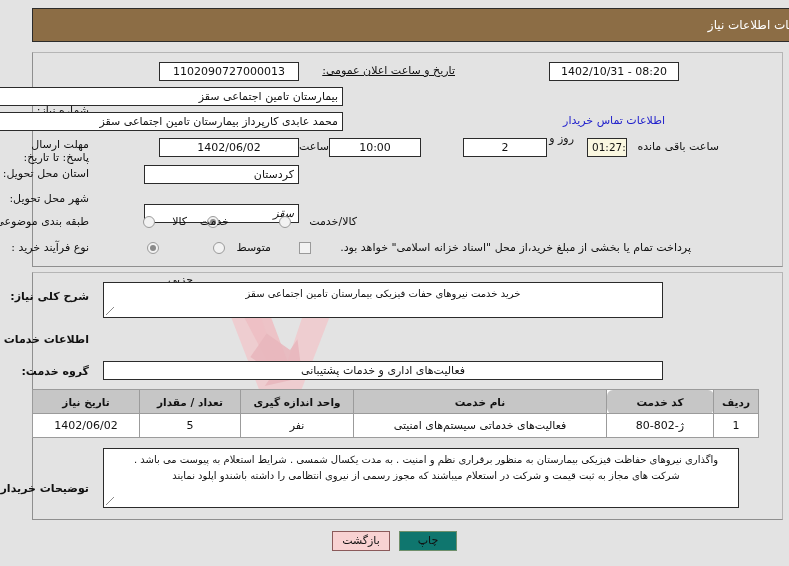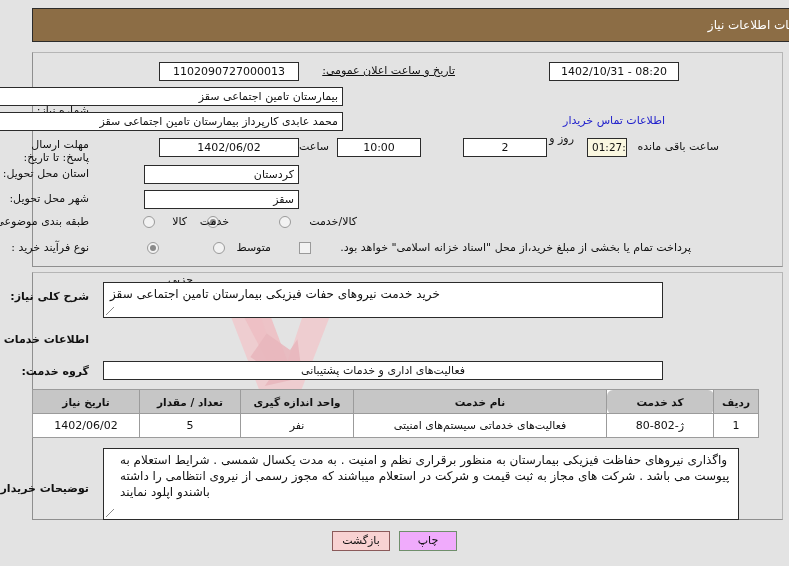--- a/index.html
+++ b/index.html
@@ -127,25 +127,25 @@
     border-radius: 50%;
     background: #8a8a8a;
   }
 
   
   .ta {
     position: absolute;
     box-sizing: border-box;
     background: #ffffff;
     border: 1px solid #2b2b2b;
-    font-size: 12px;
+    font-size: 10px;
     color: #111;
     padding: 3px 6px;
     line-height: 16px;
-    text-align: left;
+    text-align: center;
     overflow: hidden;
     z-index: 10;
   }
   .ta::after {
     content: "";
     position: absolute;
     left: 2px; bottom: 2px;
     width: 8px; height: 8px;
     background:
       linear-gradient(135deg, transparent 44%, #8a8a8a 44%, #8a8a8a 56%, transparent 56%);
@@ -188,21 +188,21 @@
     height: 20px;
     line-height: 18px;
     text-align: center;
     font-size: 11px;
     border: 1px solid #6a6a6a;
     color: #111;
     z-index: 10;
     cursor: pointer;
   }
   #btn-back  { left: 332px; top: 531px; width: 58px; background: #f8d2d2; border-color: #8b5a5a; }
-  #btn-print { left: 399px; top: 531px; width: 58px; background: #f0abfc; border-color: #6f8f6b; }
+  #btn-print { left: 399px; top: 531px; width: 58px; background: #0f766e; border-color: #6f8f6b; }
 </style>
 </head>
 <body>
 
 <div id="page-header">
   <span class="title">جزئیات اطلاعات نیاز</span>
 </div>
 
 <div id="watermark">
   <svg class="wm-logo" viewBox="0 0 100 105">
@@ -222,31 +222,31 @@
 <span class="lbl" style="right:700px; top:89px;">نام دستگاه خریدار:</span>
 <span class="fld right" style="right:446px; top:87px; width:450px;">بیمارستان تامین اجتماعی سقز</span>
 
 <span class="lbl" style="right:700px; top:114px;">ایجاد کننده درخواست:</span>
 <span class="fld right" style="right:446px; top:112px; width:420px;">محمد عابدی کارپرداز بیمارستان تامین اجتماعی سقز</span>
 <span class="lbl link" style="right:124px; top:114px;">اطلاعات تماس خریدار</span>
 
 <span class="lbl" style="right:700px; top:138px; white-space:normal; width:82px; line-height:13px;">مهلت ارسال پاسخ: تا تاریخ:</span>
 <span class="fld center num" style="right:490px; top:138px; width:140px;">1402/06/02</span>
 <span class="lbl" style="right:460px; top:140px;">ساعت</span>
-<span class="fld center num" style="right:368px; top:138px; width:84px;">10:00</span>
+<span class="fld center num" style="right:368px; top:138px; width:92px;">10:00</span>
 <span class="fld center num" style="right:242px; top:138px; width:84px;">2</span>
 <span class="lbl" style="right:215px; top:132px;">روز و</span>
 <span class="fld center cream num" style="right:162px; top:138px; width:40px;">01:27:42</span>
 <span class="lbl" style="right:70px; top:140px;">ساعت باقی مانده</span>
 
 <span class="lbl" style="right:700px; top:167px;">استان محل تحویل:</span>
 <span class="fld right" style="right:490px; top:165px; width:155px;">کردستان</span>
 
 <span class="lbl" style="right:700px; top:192px;">شهر محل تحویل:</span>
-<span class="fld right" style="right:490px; top:190px; width:155px;">سقز</span>
+<span class="fld right" style="right:490px; top:204px; width:155px;font-style:italic;">سقز</span>
 
 <span class="lbl" style="right:700px; top:215px;">طبقه بندی موضوعی:</span>
 <span class="radio" style="right:634px; top:216px;"></span>
 <span class="lbl" style="right:602px; top:215px;">کالا</span>
 <span class="radio on" style="right:570px; top:216px;"></span>
 <span class="lbl" style="right:560px; top:215px;text-align:right;">خدمت</span>
 <span class="radio" style="right:498px; top:216px;"></span>
 <span class="lbl" style="right:432px; top:215px;">کالا/خدمت</span>
 
 <span class="lbl" style="right:700px; top:241px;">نوع فرآیند خرید :</span>
@@ -284,16 +284,16 @@
       <td class="ltr">ژ-802-80</td>
       <td>فعالیت‌های خدماتی سیستم‌های امنیتی</td>
       <td>نفر</td>
       <td>5</td>
       <td class="ltr">1402/06/02</td>
     </tr>
   </tbody>
 </table>
 
 <span class="lbl bold" style="right:700px; top:482px;">توضیحات خریدار:</span>
-<div class="ta" style="right:50px; top:448px; width:636px; height:72px;padding-left:16px;">واگذاری نیروهای حفاظت فیزیکی بیمارستان به منظور برقراری نظم و امنیت . به مدت یکسال شمسی . شرایط استعلام به پیوست می باشد . شرکت های مجاز به ثبت قیمت و شرکت در استعلام میباشند که مجوز رسمی از نیروی انتظامی را داشته باشندو اپلود نمایند</div>
+<div class="ta" style="right:50px; top:448px; width:636px; height:60px;padding-left:16px;">واگذاری نیروهای حفاظت فیزیکی بیمارستان به منظور برقراری نظم و امنیت . به مدت یکسال شمسی . شرایط استعلام به پیوست می باشد . شرکت های مجاز به ثبت قیمت و شرکت در استعلام میباشند که مجوز رسمی از نیروی انتظامی را داشته باشندو اپلود نمایند</div>
 
 <div id="btn-back" class="btn">بازگشت</div>
 <div id="btn-print" class="btn">چاپ</div>
 
 </body></html>

